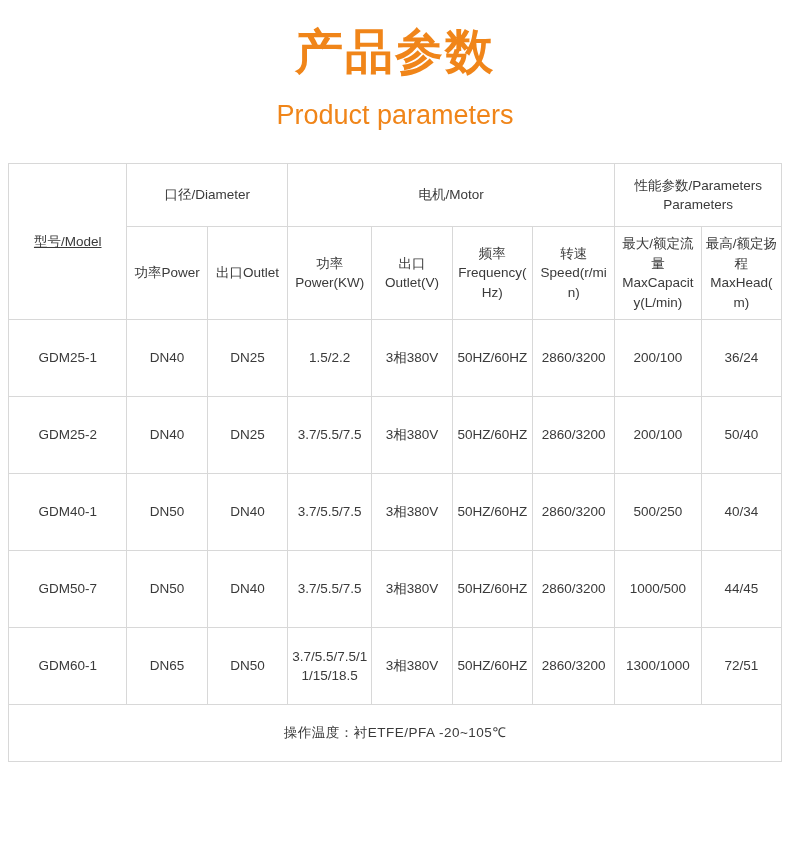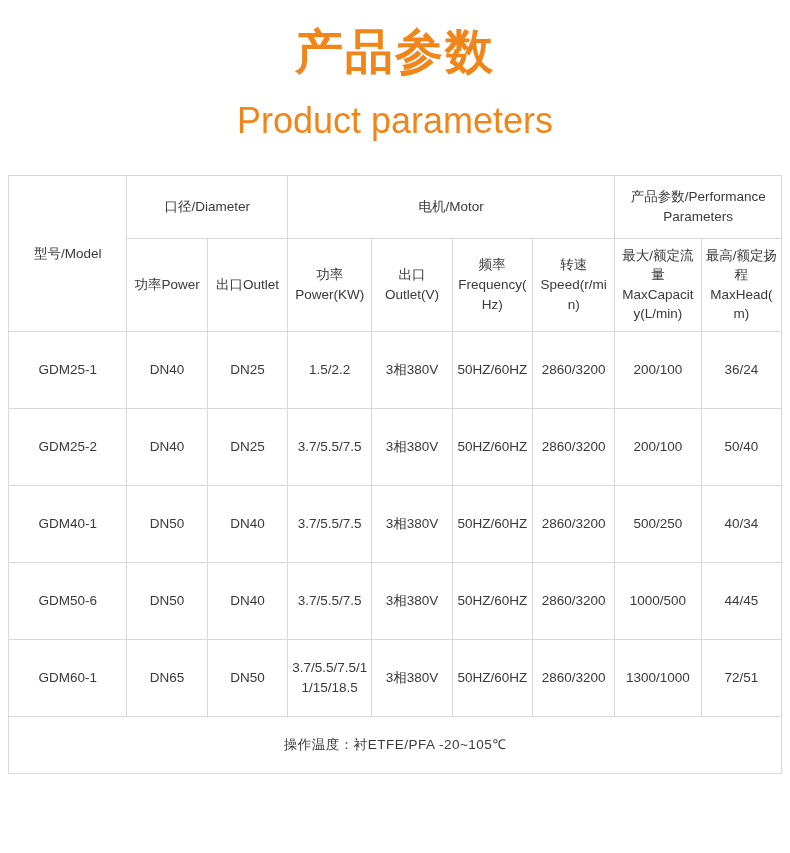--- a/index.html
+++ b/index.html
@@ -25,21 +25,21 @@
     padding-top: 22px;
   }
   .title-cn {
     font-size: 48px;
     font-weight: bold;
     color: #F08519;
     letter-spacing: 2px;
     line-height: 1.25;
   }
   .title-en {
-    font-size: 36px;
+    font-size: 27px;
     color: #F08519;
     margin-top: 16px;
     line-height: 1.3;
     font-weight: normal;
   }
   .table-wrap {
     margin-top: 30px;
     padding: 0 8px;
   }
   table.spec {
@@ -60,20 +60,21 @@
     overflow-wrap: break-word;
   }
   .hdr-top td {
     height: 50px;
   }
   .hdr-sub td {
     height: 80px;
   }
   .model-cell {
     height: 130px;
+    text-decoration: underline;
   }
   .body-row td {
     height: 64px;
   }
   .footer-row td {
     height: 44px;
     letter-spacing: 0.5px;
   }
   .col-model { width: 118px; }
   .col-in    { width: 80px; }
@@ -106,21 +107,21 @@
           <col class="col-freq">
         <col class="col-speed">
           <col class="col-flow">
           <col class="col-head">
       </colgroup>
       <tbody>
         <tr class="hdr-top">
           <td class="model-cell" rowspan="2">型号/Model</td>
           <td colspan="2">口径/Diameter</td>
           <td colspan="4">电机/Motor</td>
-          <td colspan="2">产品参数/Performance Parameters</td>
+          <td colspan="2">性能参数/Parameters Parameters</td>
         </tr>
         <tr class="hdr-sub">
           <td>功率Power</td>
           <td>出口Outlet</td>
           <td>功率Power(KW)</td>
           <td>出口Outlet(V)</td>
           <td>频率Frequency(Hz)</td>
           <td>转速Speed(r/min)</td>
           <td>最大/额定流量MaxCapacity(L/min)</td>
           <td>最高/额定扬程MaxHead(m)</td>
@@ -156,21 +157,21 @@
           <td>DN40</td>
           <td>3.7/5.5/7.5</td>
           <td>3相380V</td>
           <td>50HZ/60HZ</td>
           <td>2860/3200</td>
           <td>500/250</td>
           <td>40/34</td>
         </tr>
 
         <tr class="body-row">
-          <td>GDM50-6</td>
+          <td>GDM50-7</td>
           <td>DN50</td>
           <td>DN40</td>
           <td>3.7/5.5/7.5</td>
           <td>3相380V</td>
           <td>50HZ/60HZ</td>
           <td>2860/3200</td>
           <td>1000/500</td>
           <td>44/45</td>
         </tr>
 

